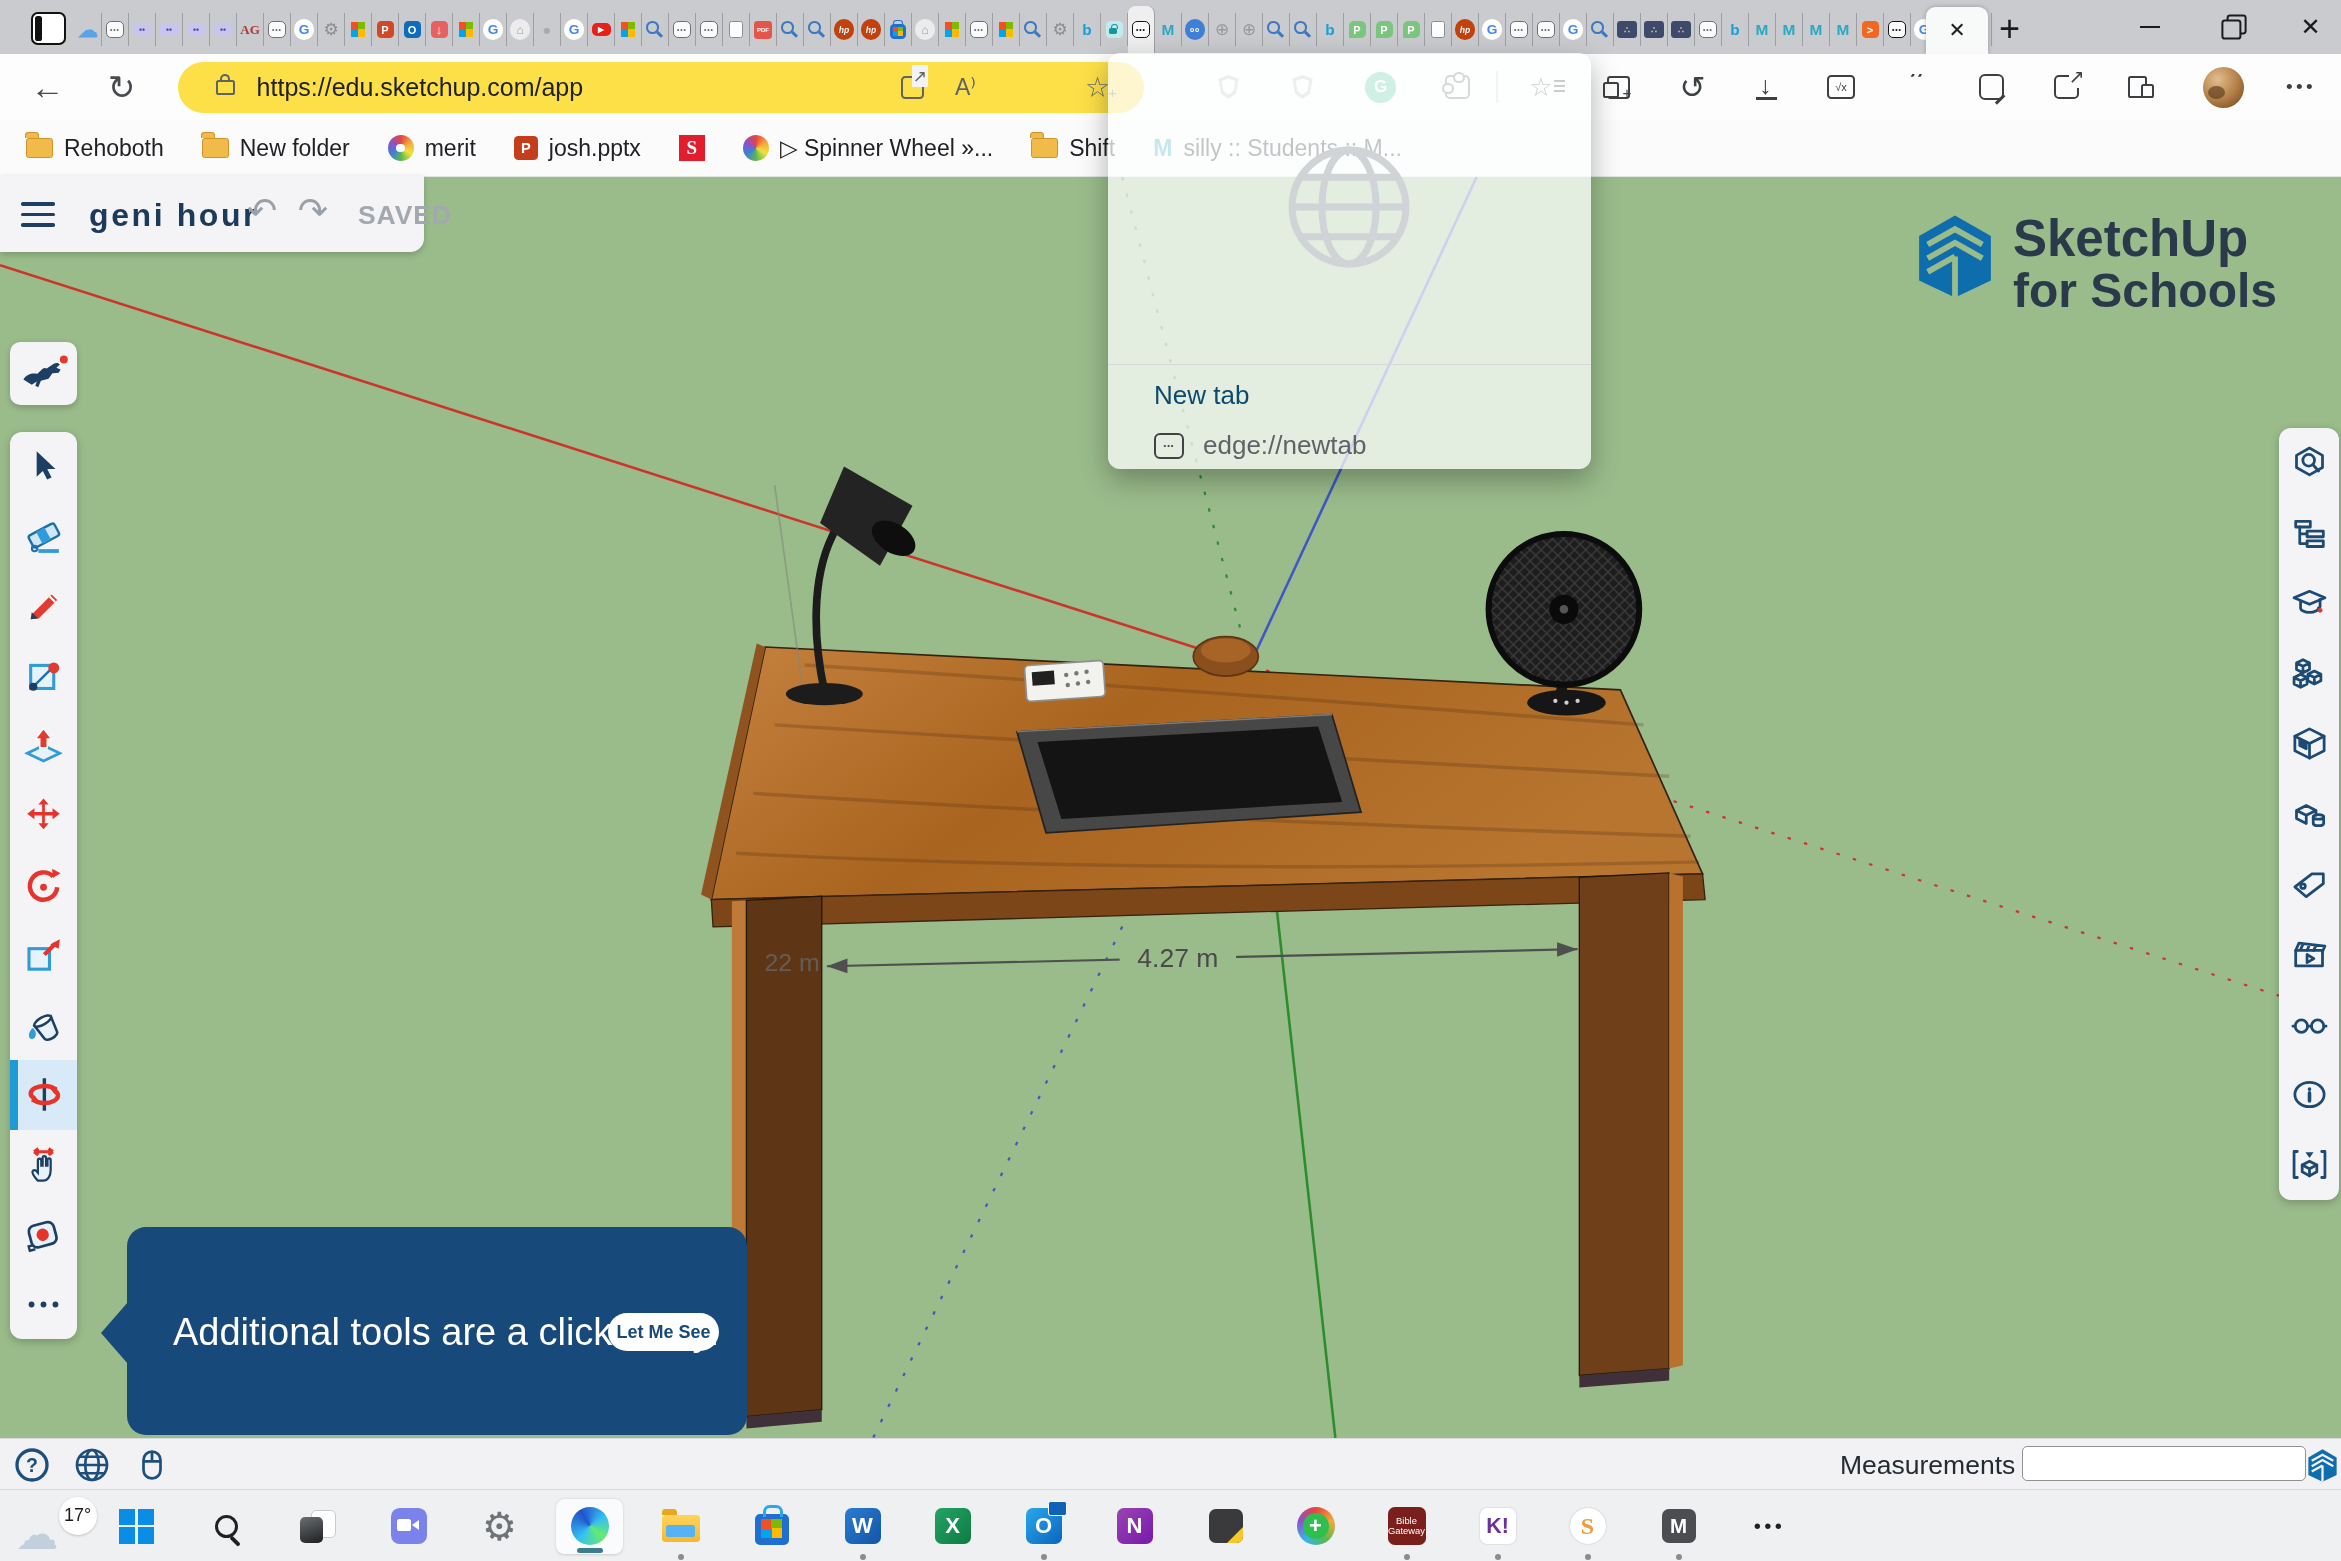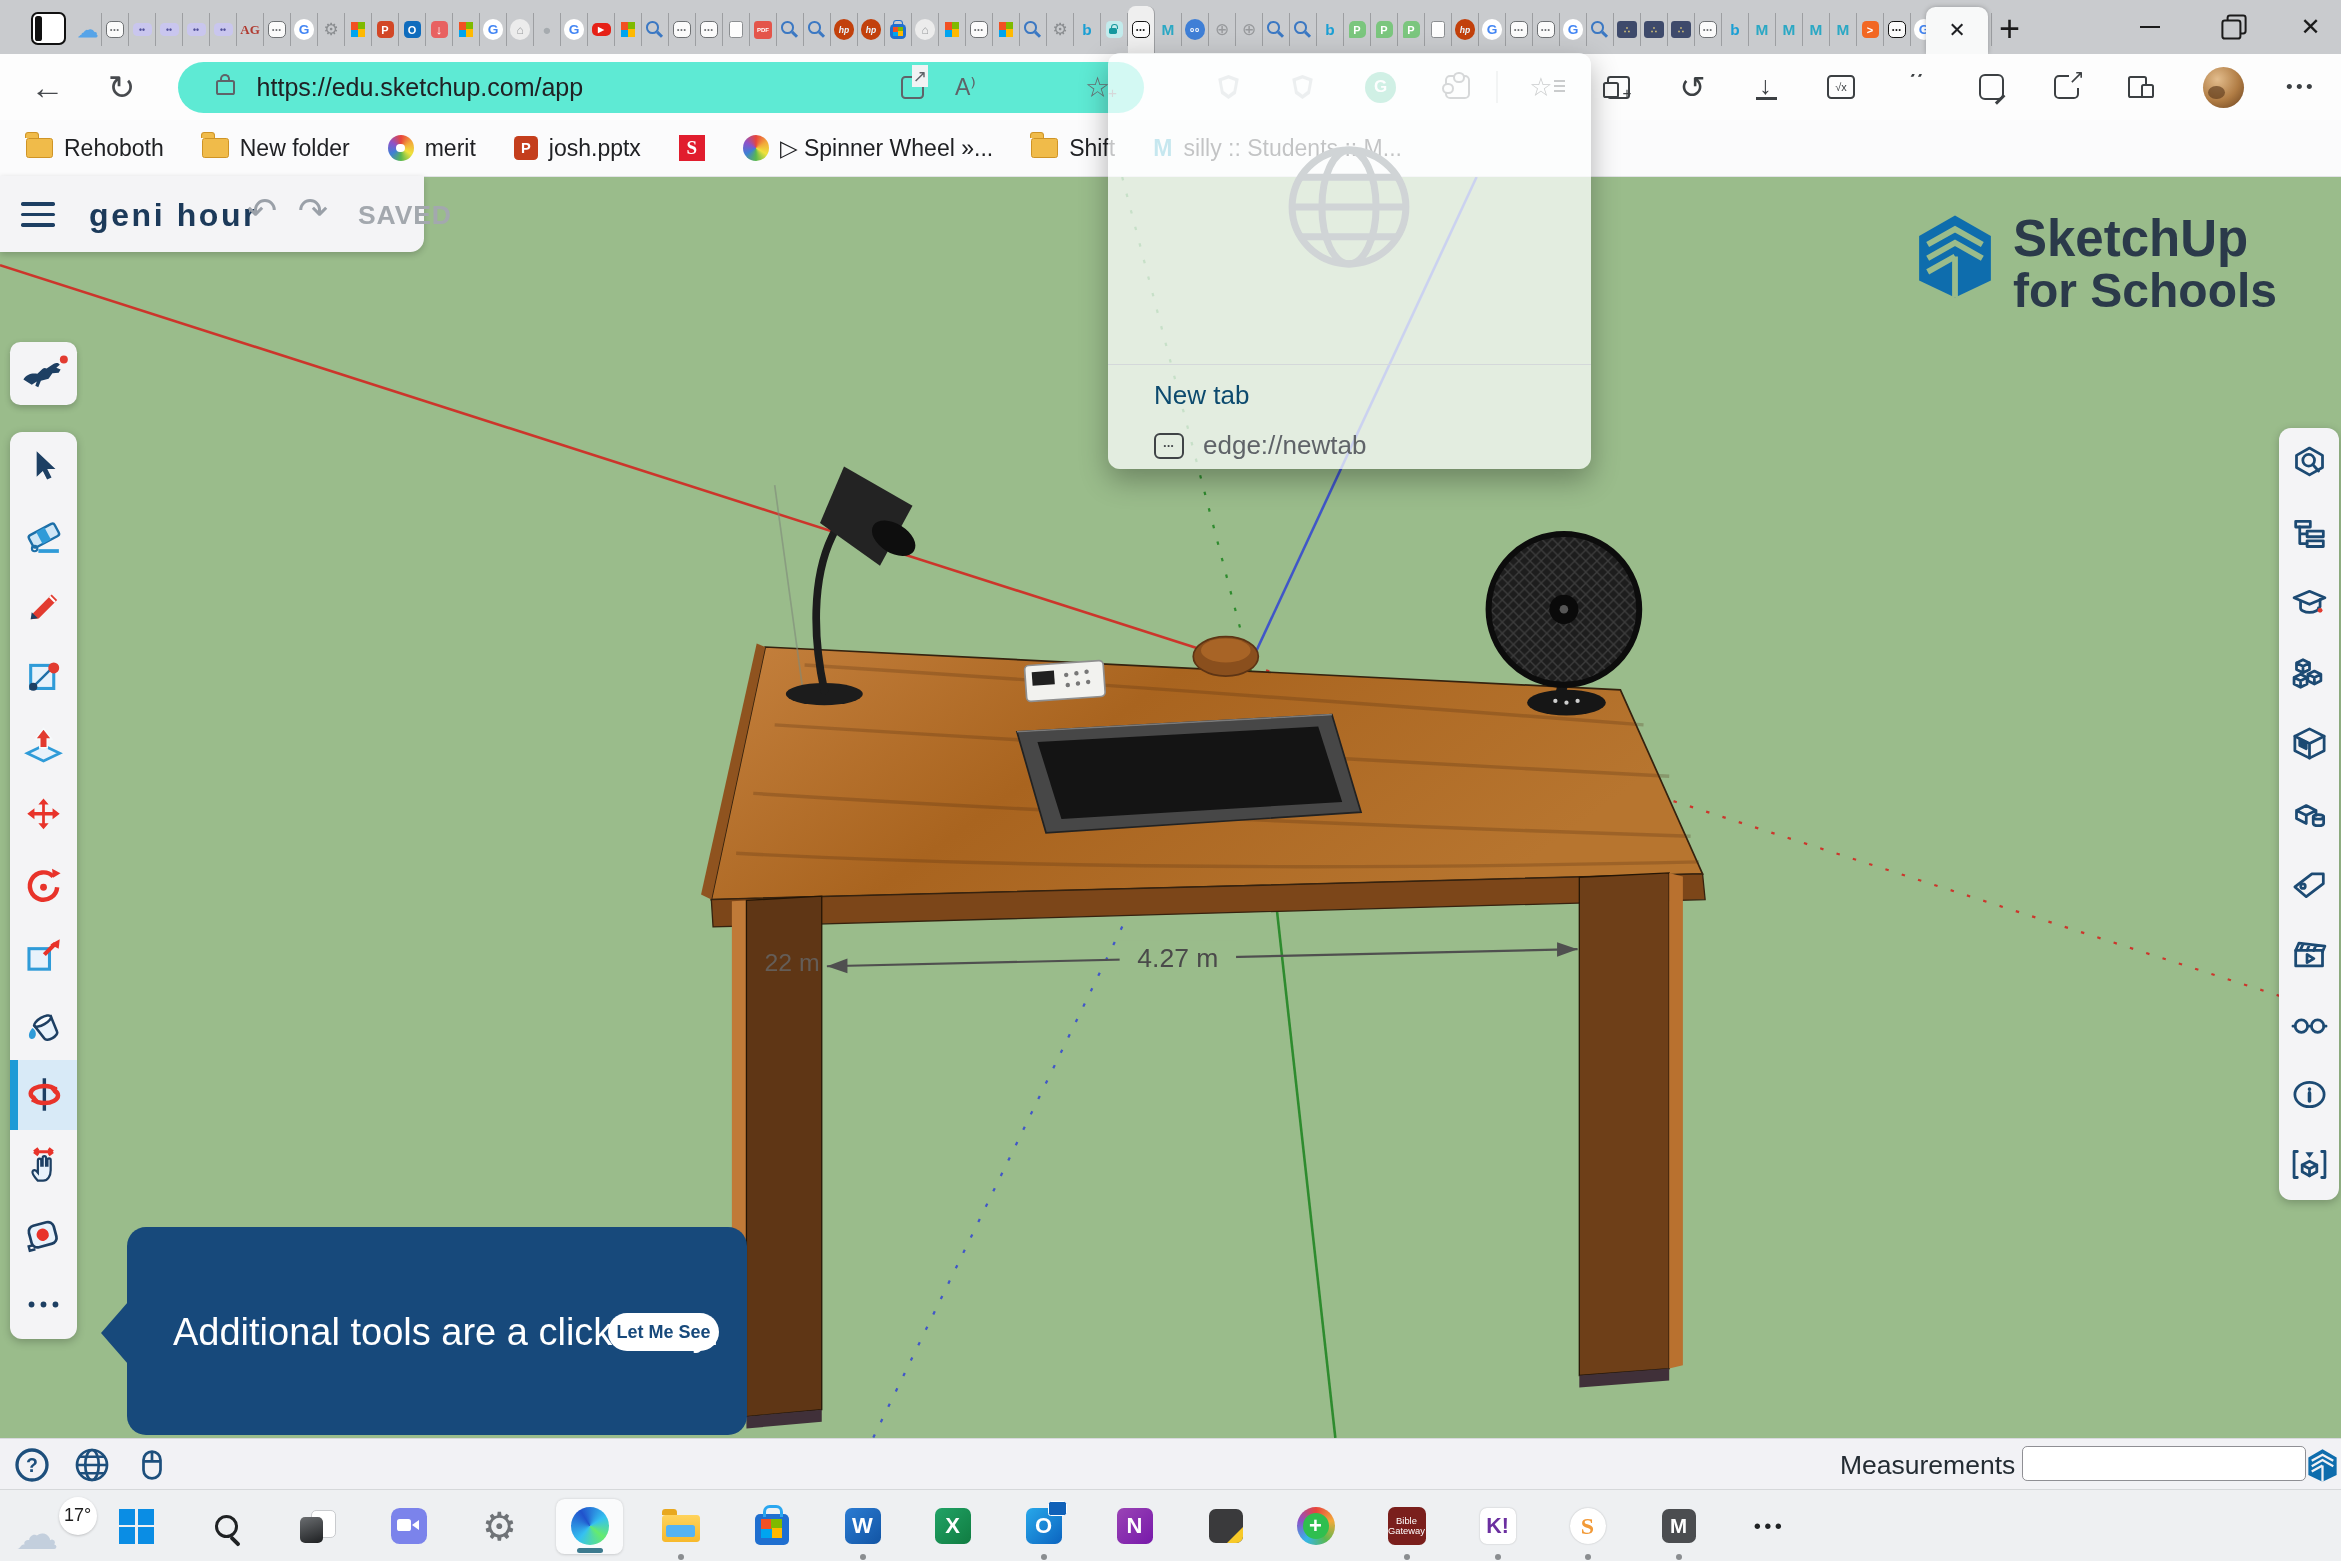--- a/index.html
+++ b/index.html
@@ -58,21 +58,21 @@
   #newtab{position:absolute;left:1984px;top:10.3px;width:51px;height:38px;display:flex;align-items:center;justify-content:center;color:#1b1b1b;font-size:36px;font-weight:300}
   .winctl{position:absolute;top:0;width:68px;height:54px;display:flex;align-items:center;justify-content:center;color:#1b1b1b}
   #wmin{left:2116px}#wmax{left:2200px}#wclose{left:2279px;width:63px}
   #wmin::before{content:"";width:20.5px;height:2.6px;background:#1b1b1b}
   #wmax::before{content:"";width:15.4px;height:15.4px;border:2.1px solid #1b1b1b;border-radius:3.4px;transform:translate(2.6px,-2.6px)}
   #wmax::after{content:"";width:15.4px;height:15.4px;border:2.1px solid #1b1b1b;border-radius:3.4px;background:#c9cbce;position:absolute;transform:translate(-2.6px,2.6px)}
   #wclose::before{content:"✕";font-size:24px}
 
   #toolbar{position:absolute;left:0;top:54px;width:2342px;height:66px;background:#fdfdfd}
   .tbtn{position:absolute;top:0;height:66px;display:flex;align-items:center;justify-content:center;color:#474a4e}
-  #urlpill{position:absolute;left:178px;top:7.7px;width:966px;height:51px;background:#5eead4;border-radius:26px;display:flex;align-items:center}
+  #urlpill{position:absolute;left:178px;top:7.7px;width:966px;height:51px;background:#fde047;border-radius:26px;display:flex;align-items:center}
   .lockmini{width:14.6px;height:11px;border:2.1px solid #5f6368;border-radius:2.6px;margin-left:38px;position:relative}
   .lockmini::before{content:"";position:absolute;left:1.7px;top:-7.7px;width:6.8px;height:6px;border:2.1px solid #5f6368;border-bottom:none;border-radius:5.1px 5.1px 0 0}
   #urltext{margin-left:22px;font-size:25px;color:#202124}
   .b-ext{width:19px;height:19px;border:2.1px solid #5f6368;border-radius:4.3px;position:relative}
   .b-ext::after{content:"↗";position:absolute;right:-6px;top:-13px;font-size:17px;color:#5f6368;background:#f1f3f4;padding:0.9px}
   .b-read{font-size:23px;color:#5f6368}
   .b-star{font-size:28px;color:#6a6e72;position:relative}
   .b-star::after{content:"+";position:absolute;right:-6.8px;bottom:1.7px;font-size:15.4px}
   .shield{width:20.5px;height:24px;background:#bfc3c7;clip-path:polygon(50% 0,100% 16%,86% 78%,50% 100%,14% 78%,0 16%);position:relative}
   .shield::after{content:"";position:absolute;left:3.4px;top:3.4px;width:13.7px;height:16.3px;background:#fdfdfd;clip-path:polygon(50% 0,100% 16%,86% 78%,50% 100%,14% 78%,0 16%)}

